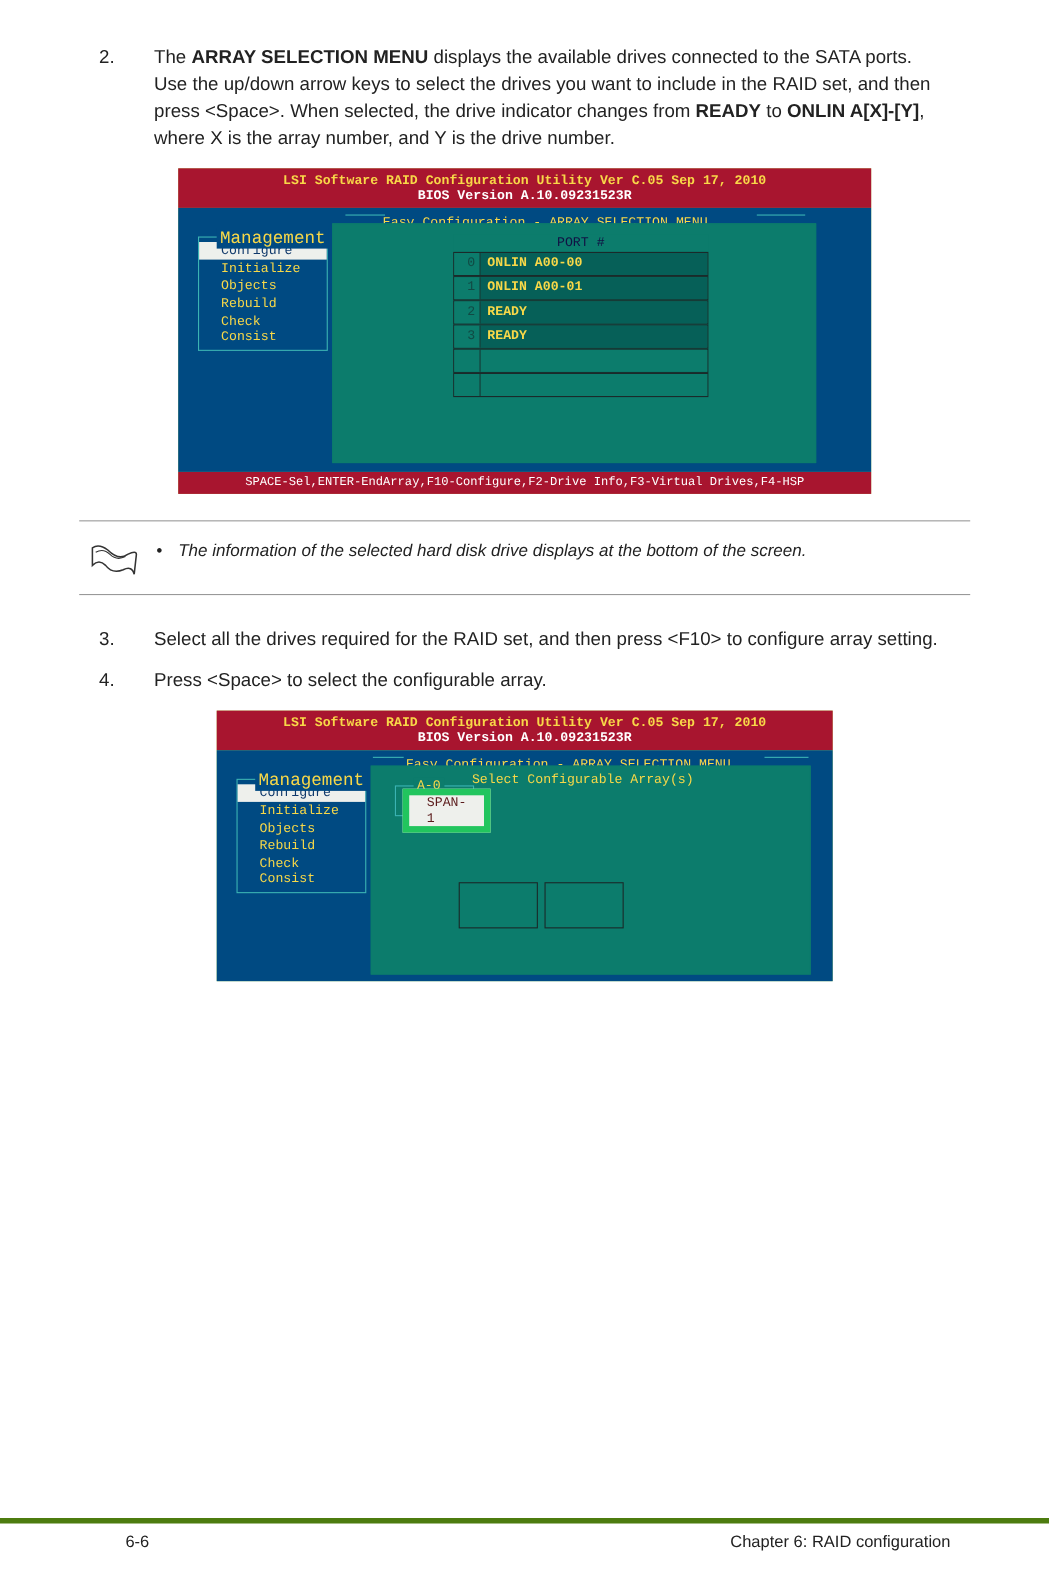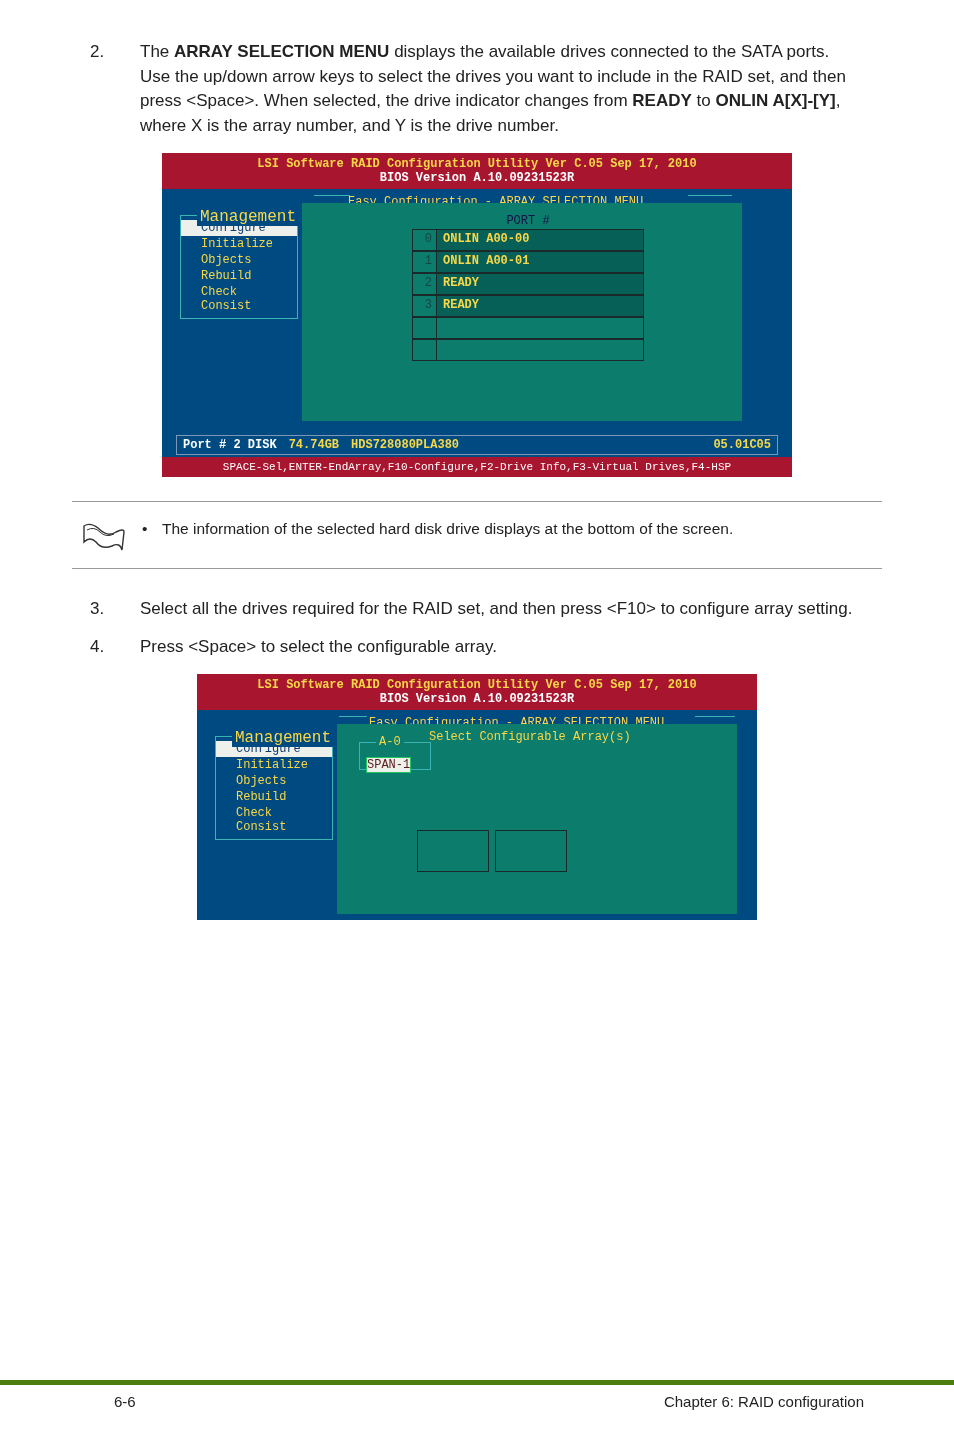--- a/index.html
+++ b/index.html
@@ -114,23 +114,23 @@
     position: absolute;
     left: 162px; top: 32px;
     width: 72px; height: 28px;
     border: 1px solid #3bb3b3;
   }
   .span-label {
     position: absolute; top: -8px; left: 16px;
     background: #0c7c6c; color: #f8d848; padding: 0 3px;
   }
   .span-val {
-    position: absolute; top: 14px; left: 6px;
-    background: #eef0ec; color: #5a1b1b; padding: 0 0;
-    border: 1px solid #22c55e;
+    position: absolute; top: 2px; left: 6px;
+    background: #eef0ec; color: #5a1b1b; padding: 0 16px;
+    border: 6px solid #22c55e;
   }
   .smallboxes {
     position: absolute;
     left: 220px; top: 120px;
     display: flex; gap: 6px;
   }
   .smallbox { width: 72px; height: 42px; background: #0c7c6c; border: 1px solid #1a2a2a; }
   .infobar {
     background: #004a82;
     padding: 6px 14px 2px 14px;
@@ -152,21 +152,21 @@
     border-bottom: 1px solid #999;
     padding: 16px 0 14px 0;
     display: flex;
   }
   .note-icon {
     width: 64px; flex-shrink: 0;
     display: flex; align-items: flex-start; justify-content: center;
     padding-top: 2px;
   }
   .note-list { flex: 1; font-size: 15.5px; line-height: 1.45; }
-  .note-list li { list-style: none; position: relative; padding-left: 26px; margin-bottom: 10px; }
+  .note-list li { list-style: none; position: relative; padding-left: 26px; margin-bottom: 10px; font-style: italic; }
   .note-list li::before { content: "•"; position: absolute; left: 6px; top: 0; }
   .step34 { padding: 0 90px; margin-top: 6px; }
   .footer {
     position: absolute;
     bottom: 28px;
     left: 0; right: 0;
     border-top: 5px solid #4d7c0f;
     padding: 8px 90px 0 114px;
     display: flex; justify-content: space-between;
     font-size: 15px;
@@ -225,30 +225,20 @@
         <div class="port-row empty">
             <div class="idx"></div>
             <div class="val"></div>
           </div>
         <div class="port-row empty">
             <div class="idx"></div>
             <div class="val"></div>
           </div>
       </div>
     </div>
-    <div class="infobar">
-      <div class="line">
-        <div class="left">
-          <span>Port # 2 DISK</span>
-          <span class="yl">74.74GB</span>
-          <span class="yl">HDS728080PLA380</span>
-        </div>
-        <span class="yl">05.01C05</span>
-      </div>
-    </div>
     <div class="bottombar red">SPACE-Sel,ENTER-EndArray,F10-Configure,F2-Drive Info,F3-Virtual Drives,F4-HSP</div>
   </div>
 </div>
 
 <div class="note-block">
   <div class="note-icon">
     <svg width="44" height="34" viewBox="0 0 44 34">
       <path d="M2,6 Q8,2 16,8 Q26,18 34,12 Q42,8 42,12 L40,30 Q38,22 30,26 Q20,30 14,22 Q8,16 2,22 Z" fill="none" stroke="#333" stroke-width="1.4"></path>
       <path d="M5,10 Q12,6 18,12 Q24,18 32,14" fill="none" stroke="#333" stroke-width="1"></path>
     </svg>

